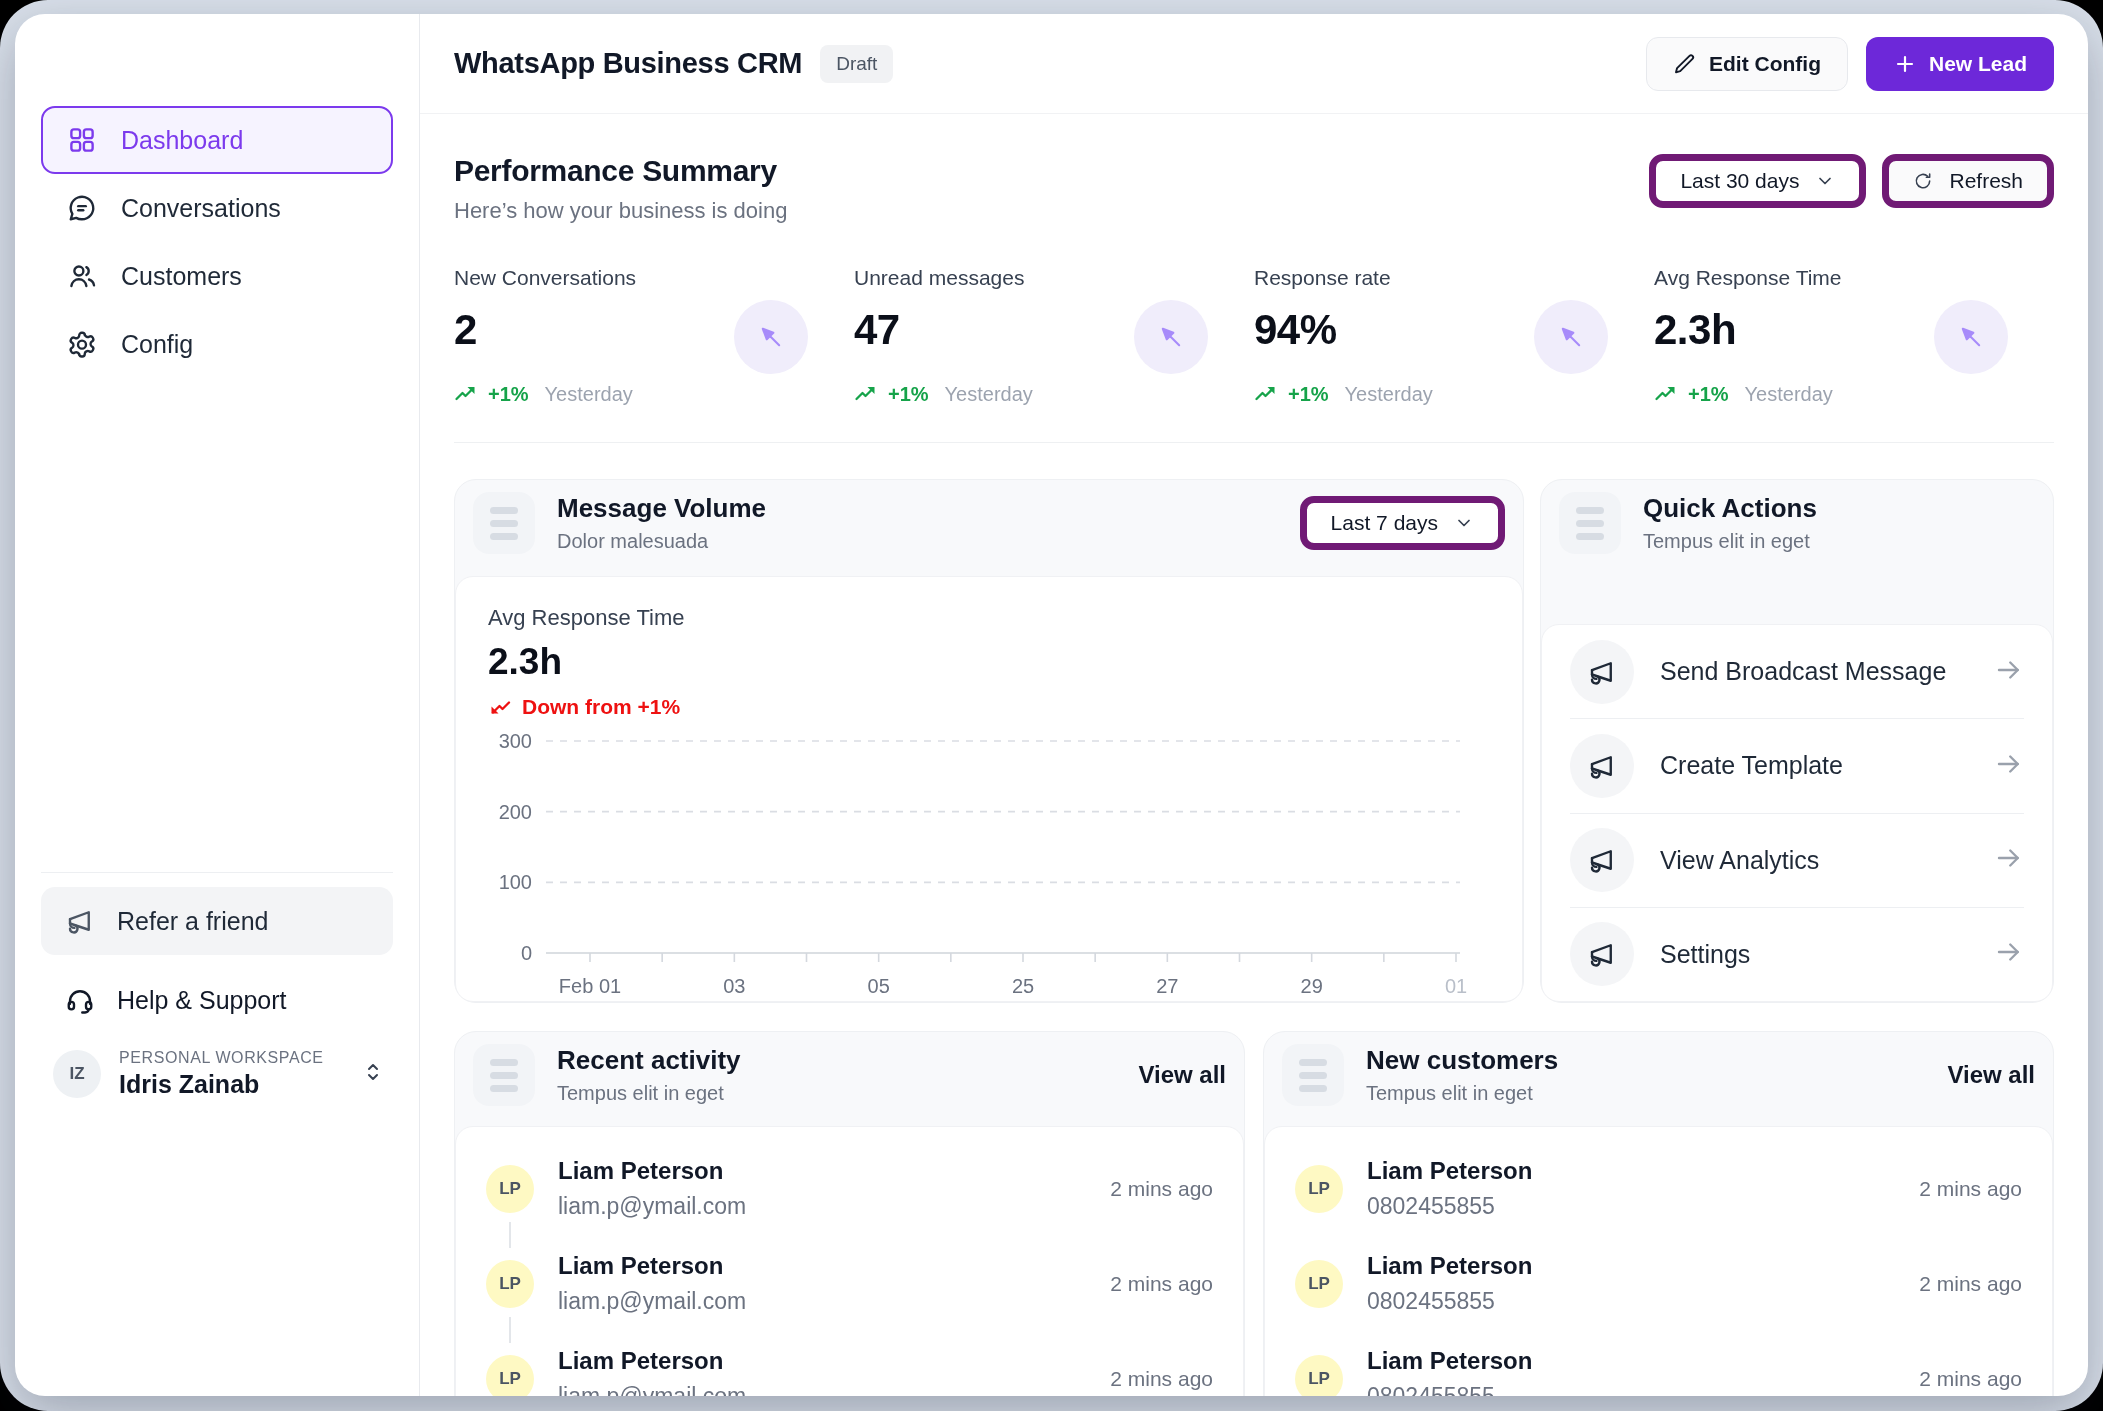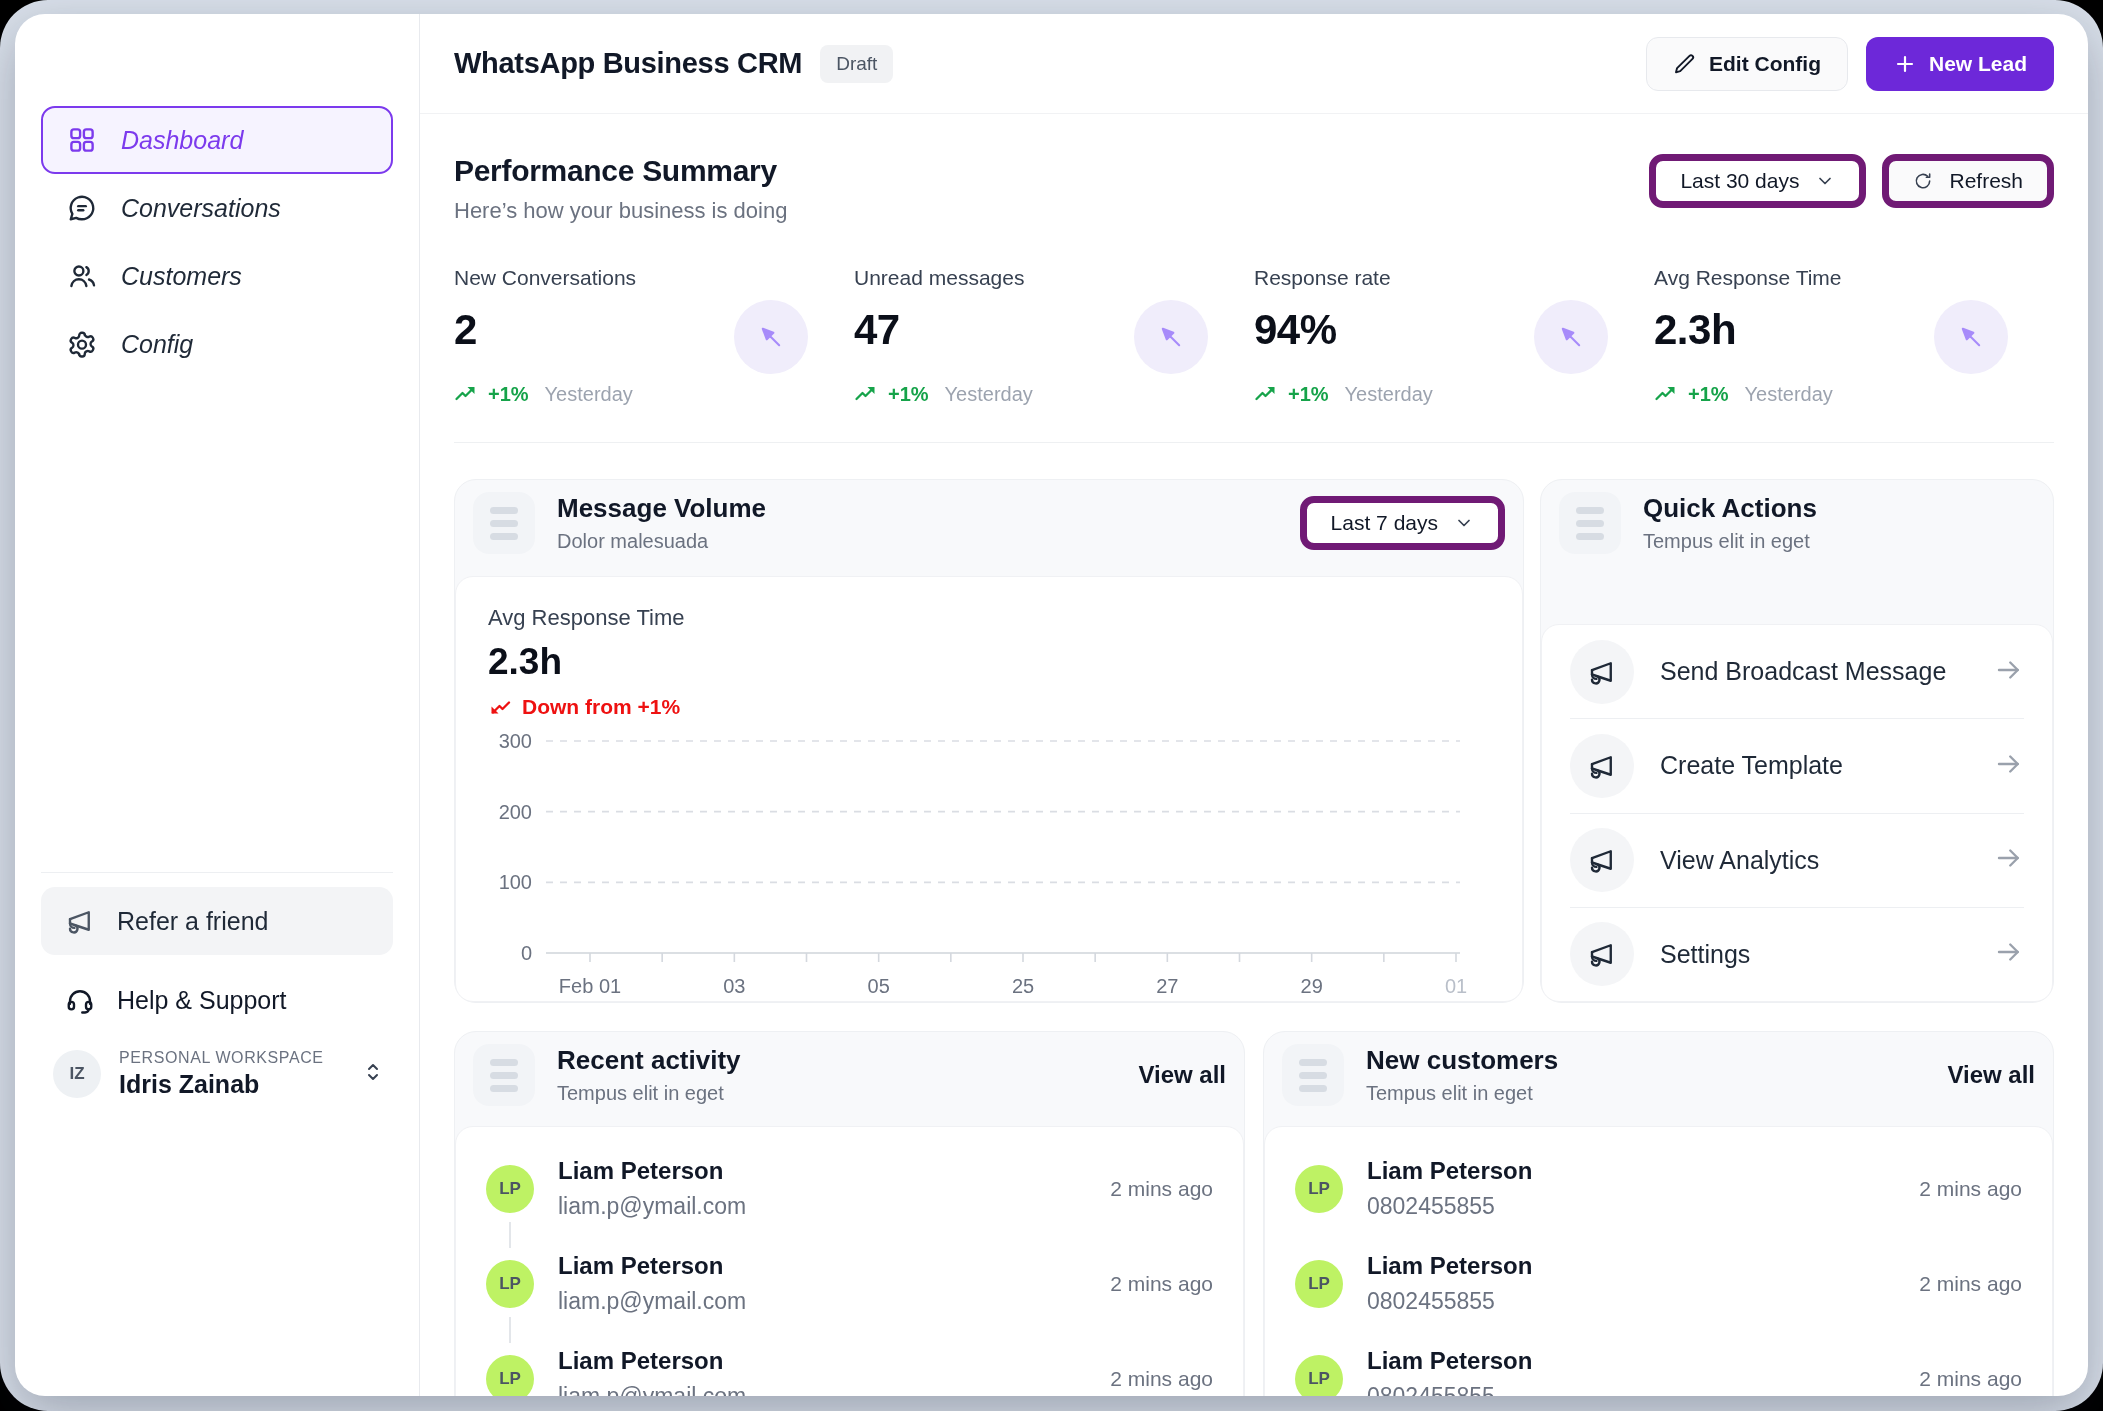--- a/index.html
+++ b/index.html
@@ -9,21 +9,21 @@
   .window { position:absolute; left:15px; top:14px; right:15px; bottom:15px;
             background:#fff; border-radius:30px; overflow:hidden; display:flex;
             box-shadow:0 18px 50px rgba(15,23,42,.28); }
 
   
   .sidebar { width:405px; flex:0 0 405px; border-right:1px solid #e8eaee; position:relative;
              padding:36px 26px; }
   .brand { display:flex; align-items:center; gap:18px; margin:16px 0 0 16px; color:#111827; }
   .brand svg { width:38px; height:38px; }
   .brand-name { font-size:36px; font-weight:700; letter-spacing:-.5px; }
-  .nav { margin-top:56px; display:flex; flex-direction:column;font-style:italic; }
+  .nav { margin-top:56px; display:flex; flex-direction:column; }
   .nav-item { height:68px; display:flex; align-items:center; gap:24px; padding:0 24px;
               border-radius:14px; border:2px solid transparent; color:#1f2937; cursor:pointer; }
   .nav-item svg { width:30px; height:30px; flex:0 0 30px; }
   .nav-item .nav-label { font-size:25px; }
   .nav-item.active { background:#f6f3ff; border-color:#7c3aed; color:#7c3aed; }
   .side-bottom { position:absolute; left:26px; right:26px; top:858px; }
   .side-divider { border-top:1px solid #edeff2; margin-bottom:14px; }
   .refer { height:68px; background:#f3f4f6; border-radius:14px; display:flex; align-items:center;
            gap:22px; padding:0 24px; color:#1f2937; cursor:pointer; }
   .refer svg, .help svg { width:30px; height:30px; }
@@ -110,21 +110,21 @@
                align-items:center; justify-content:center; }
   .qa-bubble svg { width:30px; height:30px; color:#1f2937; }
   .qa-label { font-size:25px; color:#1f2937; margin-left:26px; }
   .qa-arrow { margin-left:auto; }
   .qa-arrow svg { width:30px; height:30px; color:#9aa1ac; }
 
   
   .bottom { display:grid; grid-template-columns:1fr 1fr; gap:18px; margin-top:32px; }
   .list-inner { margin-top:12px; padding:14px 30px; }
   .person-row { display:flex; align-items:center; padding:16px 0; }
-  .avatar { position:relative; width:48px; height:48px; border-radius:50%; background:#bef264;
+  .avatar { position:relative; width:48px; height:48px; border-radius:50%; background:#fef9c3;
             color:#4b5563; font-size:17px; font-weight:600; display:flex; align-items:center;
             justify-content:center; flex:0 0 48px; }
   .with-connectors .person-row:not(:last-child) .avatar::after {
      content:''; position:absolute; top:calc(100% + 9px); left:50%; transform:translateX(-50%);
      width:2px; height:26px; background:#e3e6ea; }
   .person-meta { margin-left:24px; }
   .person-name { font-size:24px; font-weight:600; color:#111827; }
   .person-detail { font-size:23px; color:#6b7280; margin-top:8px; }
   .person-time { margin-left:auto; font-size:21px; color:#6b7280; }
 </style>

